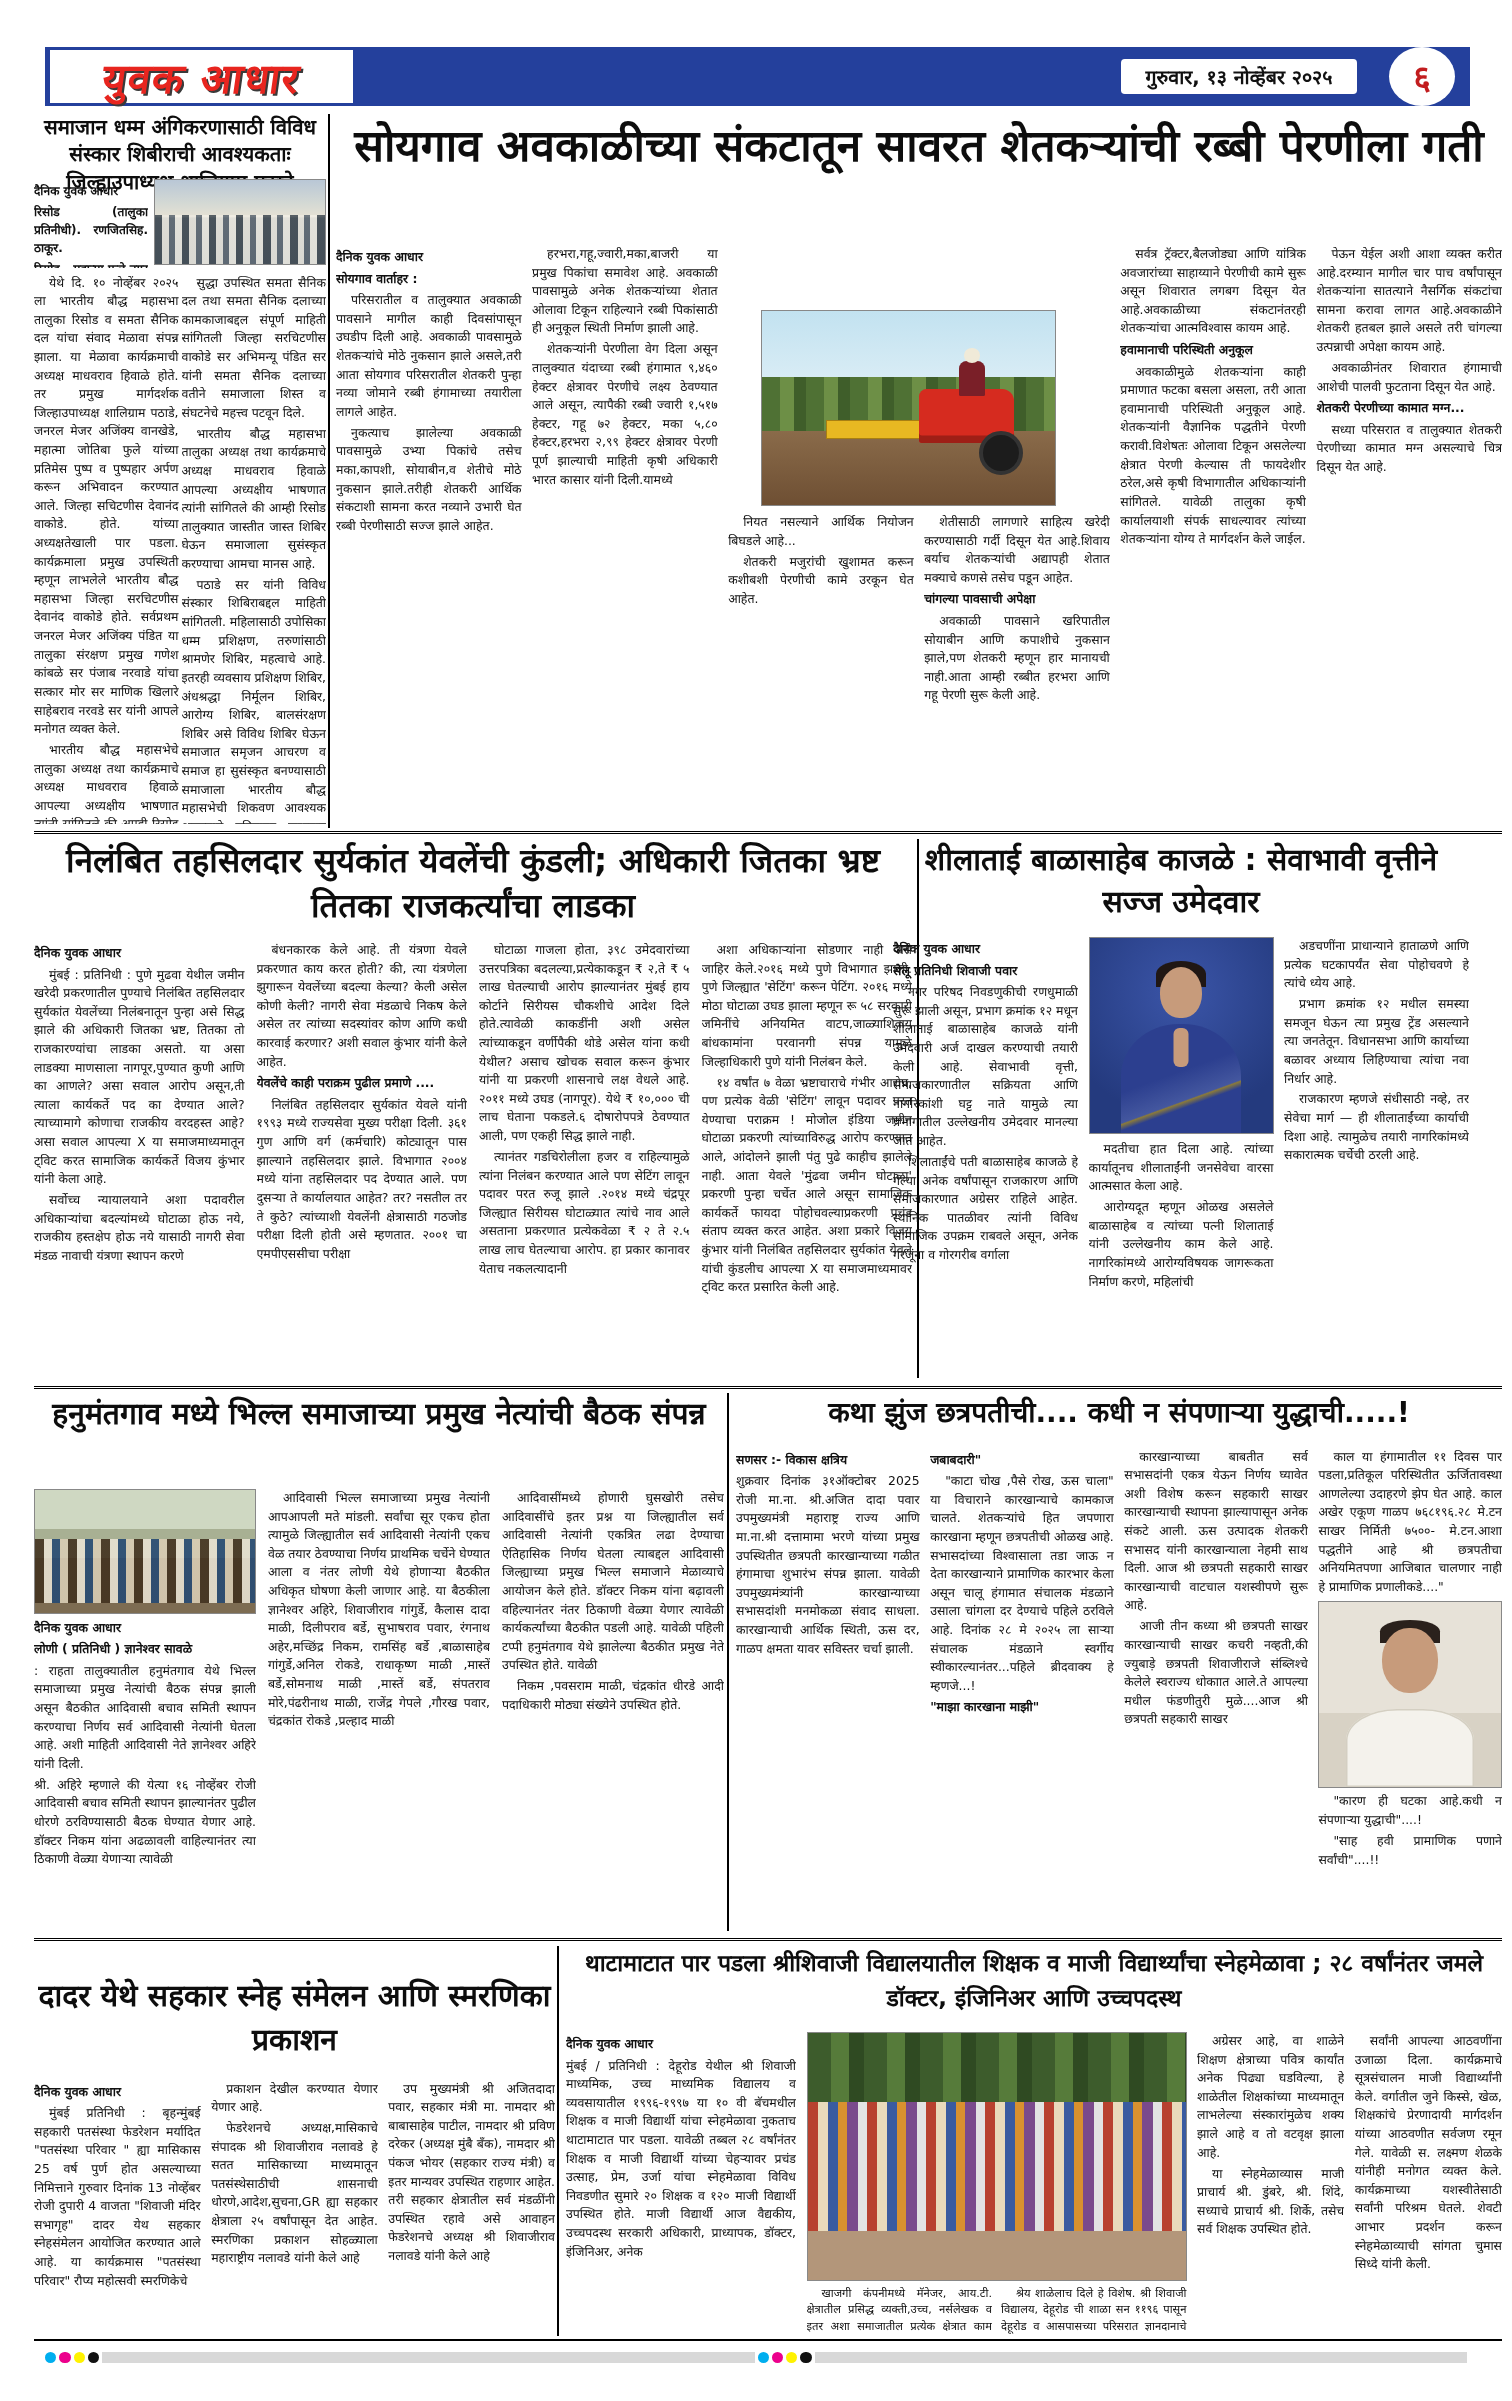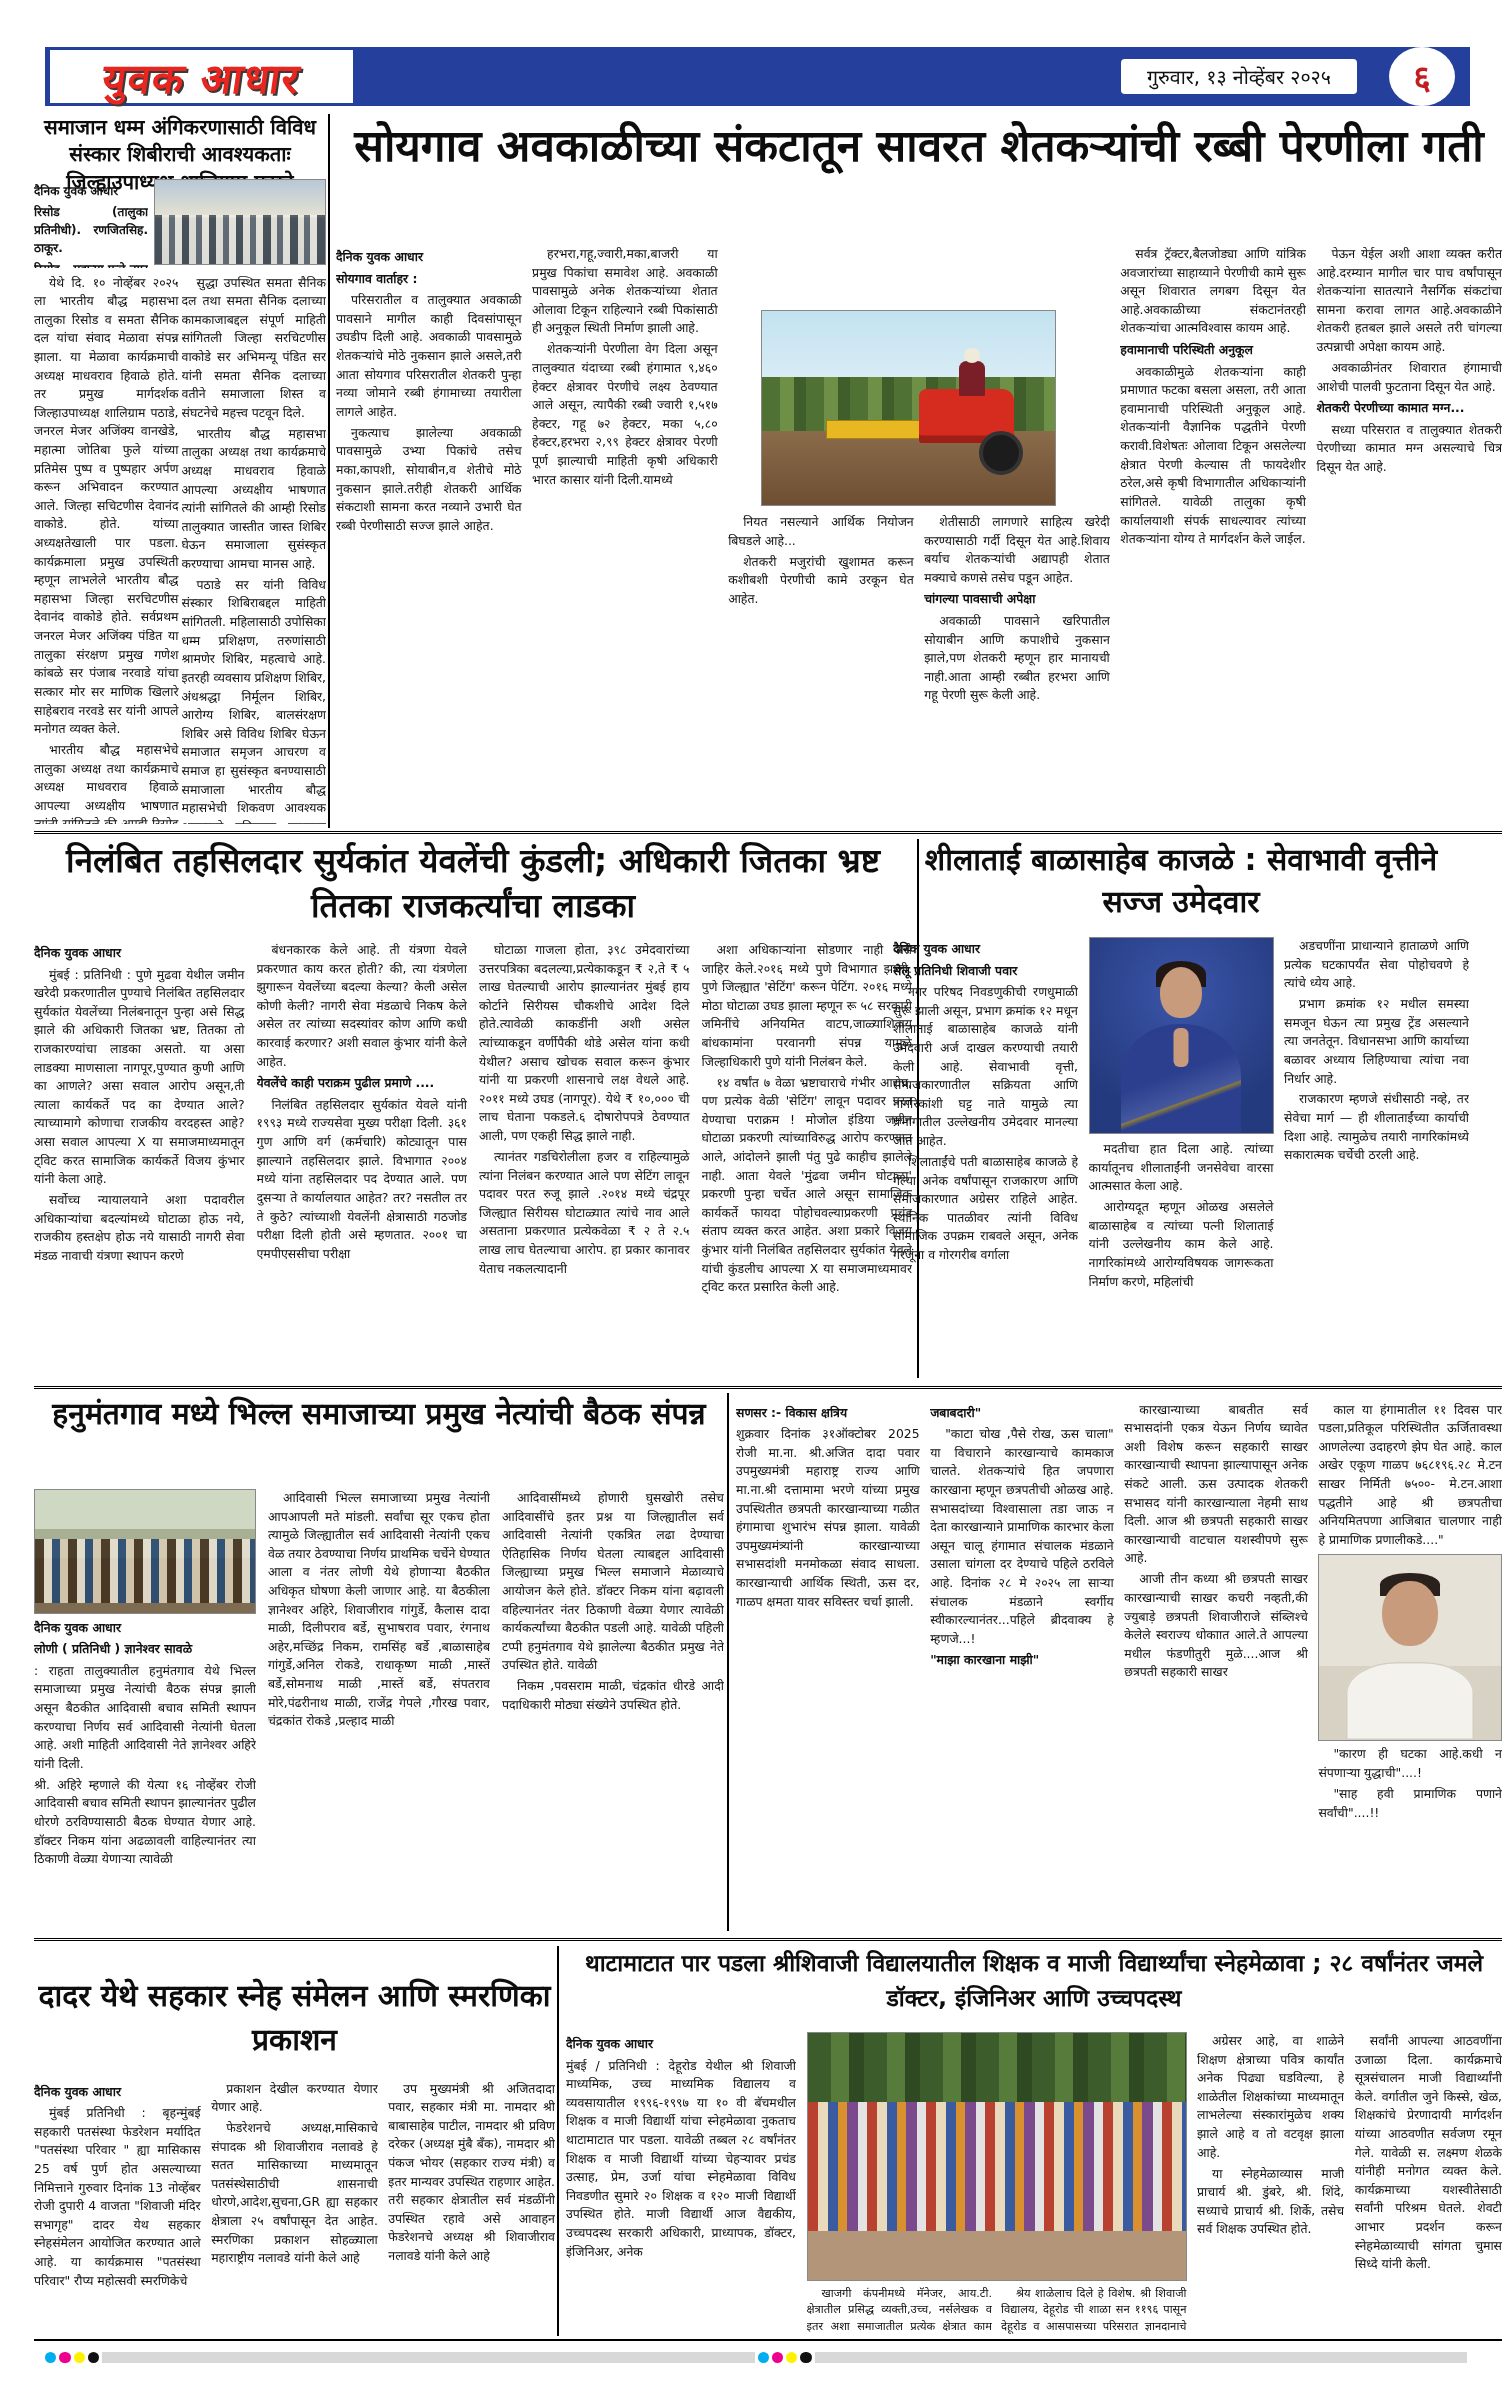--- a/index.html
+++ b/index.html
@@ -6,21 +6,21 @@
   html,body { background:#e9e9e9; }
   .page {
     position:relative; width:1512px; height:2401px; margin:0 auto;
     background:#ffffff; font-family:"DejaVu Sans", sans-serif; color:#111;
     overflow:hidden;
   }
   
   .topbar { position:absolute; left:45px; top:47px; width:1425px; height:59px; background:#24409c; }
   .logobox { position:absolute; left:50px; top:50px; width:303px; height:53px; background:#fff; display:flex; align-items:center; justify-content:center; }
   .logotext { font-size:41px; font-weight:800; color:#e8251f; transform:skewX(-8deg); text-shadow:2.3px 2.3px 0 #3a3a3a; letter-spacing:1.5px; white-space:nowrap; }
-  .datebox { position:absolute; left:1121px; top:59px; width:236px; height:35px; background:#fff; border-radius:3.8px; display:flex; align-items:center; justify-content:center; font-size:19.6px; font-weight:400; }
+  .datebox { position:absolute; left:1121px; top:59px; width:236px; height:35px; background:#fff; border-radius:3.8px; display:flex; align-items:center; justify-content:center; font-size:19.6px; font-weight:700; }
   .pageoval { position:absolute; left:1389px; top:47px; width:66px; height:59px; background:#fff; border-radius:50%; display:flex; align-items:center; justify-content:center; font-size:33px; font-weight:800; color:#c21d1f; }
   
   .hrule { position:absolute; left:34px; width:1468px; border-top:3px double #000; }
   .hrule.solid { border-top:2.3px solid #000; }
   .vrule { position:absolute; width:1.5px; background:#000; }
   
   .art { position:absolute; }
   .headline { font-weight:800; text-align:center; color:#0d0d0d; }
   .cols { display:grid; overflow:hidden; }
   .col { font-size:12.4px; line-height:1.5; overflow:hidden; text-align:justify; }
@@ -222,20 +222,21 @@
       <div class="col">
           <p class="para">आदिवासींमध्ये होणारी घुसखोरी तसेच आदिवासींचे इतर प्रश्न या जिल्ह्यातील सर्व आदिवासी नेत्यांनी एकत्रित लढा देण्याचा ऐतिहासिक निर्णय घेतला त्याबद्दल आदिवासी जिल्ह्याच्या प्रमुख भिल्ल समाजाने मेळाव्याचे आयोजन केले होते. डॉक्टर निकम यांना बढ़ावली वहिल्यानंतर नंतर ठिकाणी वेळ्या येणार त्यावेळी कार्यकर्त्यांच्या बैठकीत पडली आहे. यावेळी पहिली टप्पी हनुमंतगाव येथे झालेल्या बैठकीत प्रमुख नेते उपस्थित होते. यावेळी</p>
           <p class="para">निकम ,पवसराम माळी, चंद्रकांत धीरडे आदी पदाधिकारी मोठ्या संख्येने उपस्थित होते.</p>
         </div>
     </div>
   </div>
 
   <div class="vrule" style="left:727px; top:1393px; height:538px;"></div>
 
   <div class="art" style="left:736px; top:1393px; width:766px;">
+    <div class="headline" style="font-size:28px; line-height:1.4; height:47px;">कथा झुंज छत्रपतीची.... कधी न संपणाऱ्या युद्धाची.....!</div>
     <div class="cols" style="grid-template-columns:repeat(4,1fr); gap:10.5px; margin-top:7.5px; height:479px;">
       <div class="col bylineblock">
           <p class="sub">सणसर :- विकास क्षत्रिय</p>
           <p class="para">शुक्रवार दिनांक ३१ऑक्टोबर 2025 रोजी मा.ना. श्री.अजित दादा पवार उपमुख्यमंत्री महाराष्ट्र राज्य आणि मा.ना.श्री दत्तामामा भरणे यांच्या प्रमुख उपस्थितीत छत्रपती कारखान्याच्या गळीत हंगामाचा शुभारंभ संपन्न झाला. यावेळी उपमुख्यमंत्र्यांनी कारखान्याच्या सभासदांशी मनमोकळा संवाद साधला. कारखान्याची आर्थिक स्थिती, ऊस दर, गाळप क्षमता यावर सविस्तर चर्चा झाली.</p>
         </div>
       <div class="col">
           <p class="sub">जबाबदारी"</p>
           <p class="para">"काटा चोख ,पैसे रोख, ऊस चाला" या विचाराने कारखान्याचे कामकाज चालते. शेतकऱ्यांचे हित जपणारा कारखाना म्हणून छत्रपतीची ओळख आहे. सभासदांच्या विश्वासाला तडा जाऊ न देता कारखान्याने प्रामाणिक कारभार केला असून चालू हंगामात संचालक मंडळाने उसाला चांगला दर देण्याचे पहिले ठरविले आहे. दिनांक २८ मे २०२५ ला साऱ्या संचालक मंडळाने स्वर्गीय स्वीकारल्यानंतर...पहिले ब्रीदवाक्य हे म्हणजे...!</p>
           <p class="sub">"माझा कारखाना माझी"</p>
         </div>

